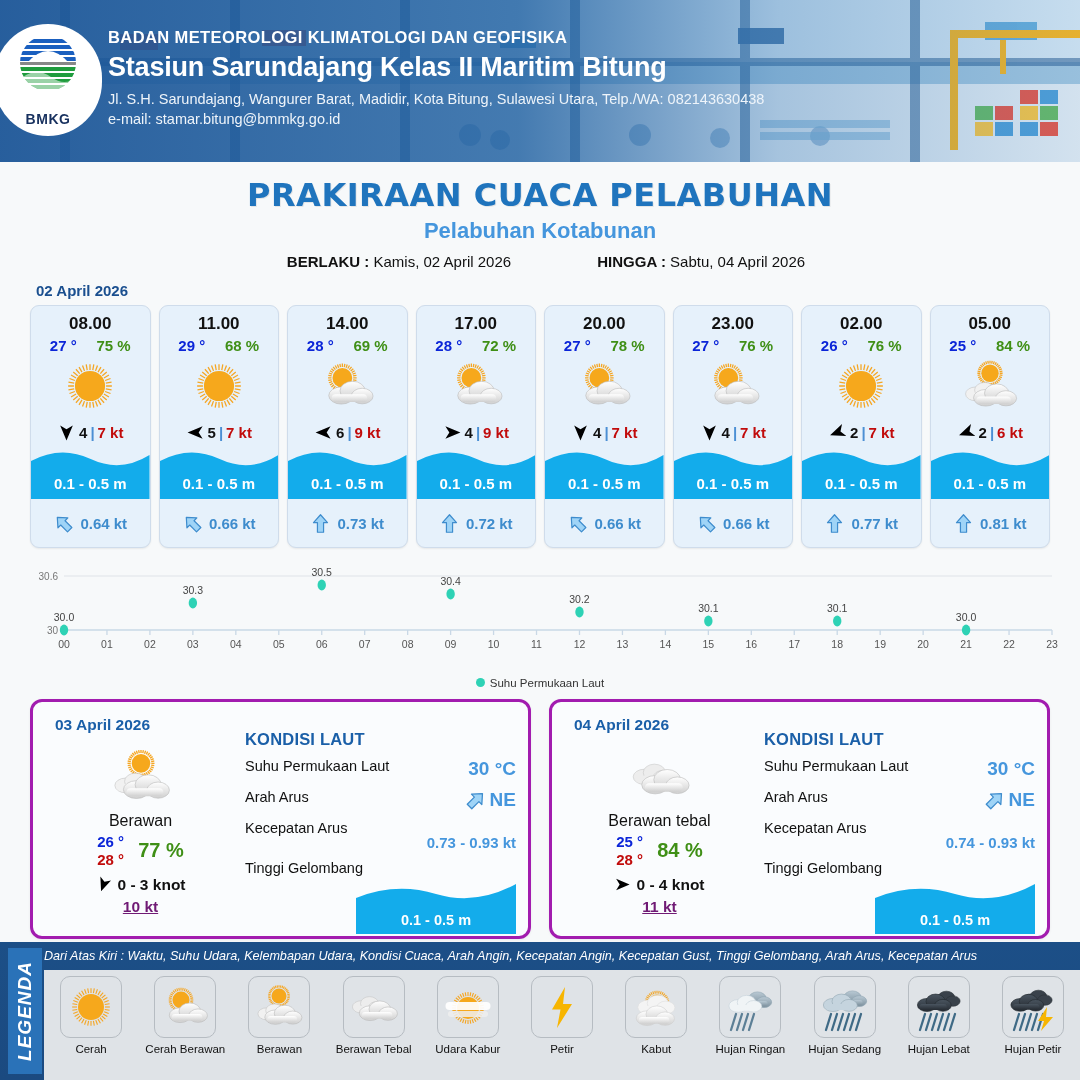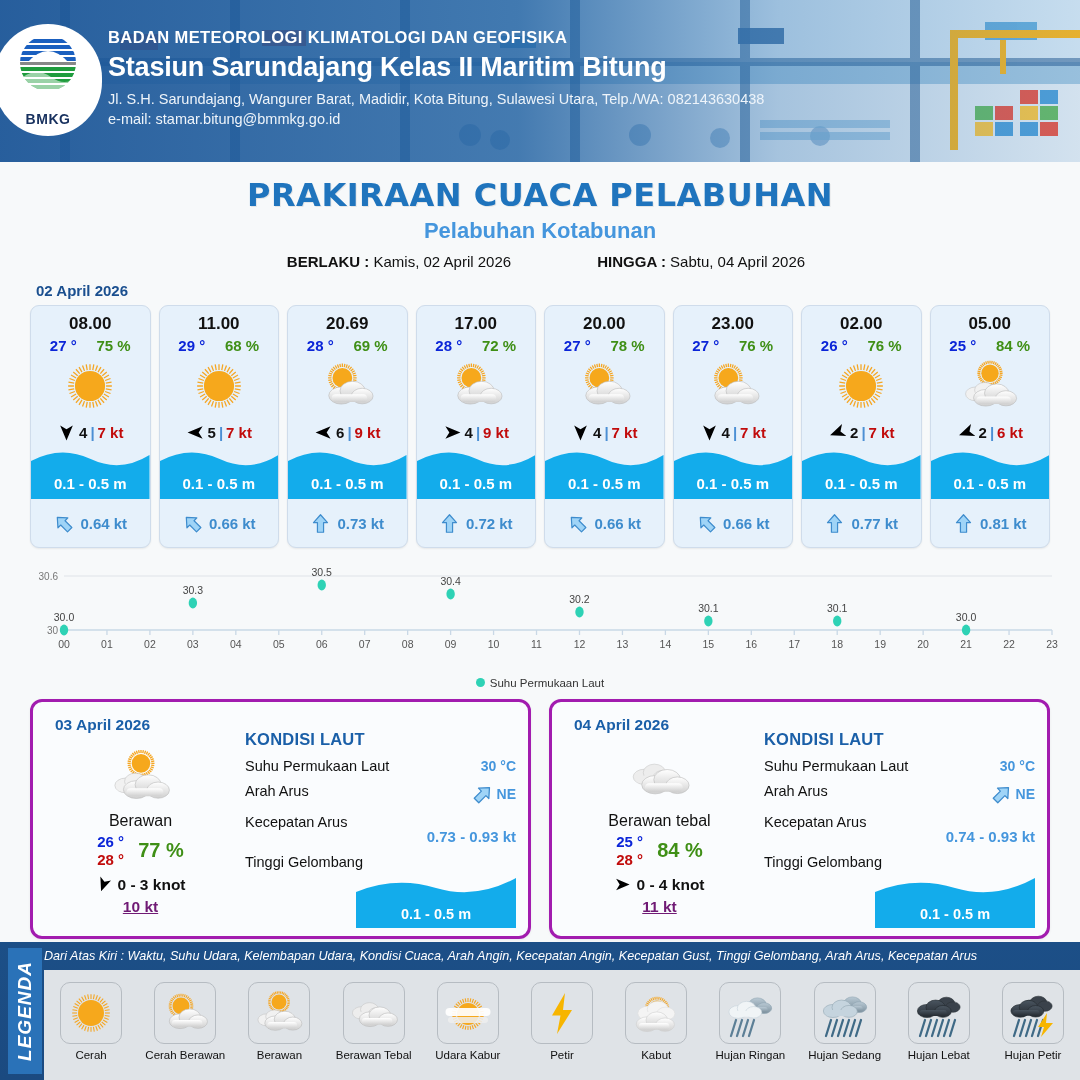--- a/index.html
+++ b/index.html
@@ -111,21 +111,21 @@
   .d-hum { font-size: 20px; font-weight: bold; color: #3f8f16; }
   .d-wind { display: flex; align-items: center; justify-content: center; gap: 5px; margin-top: 8px; }
   .d-wind .arw { width: 17px; height: 17px; }
   .d-wtxt { font-size: 15.5px; font-weight: bold; color: #111; }
   .d-gust { font-size: 15.5px; font-weight: bold; color: #701a75; margin-top: 4px; text-decoration: underline; }
 
   .d-right { position: absolute; left: 212px; right: 12px; top: 28px; }
   .d-rt-title { font-size: 16.5px; font-weight: bold; color: #1a5fa8; letter-spacing: .2px; }
   .d-row { display: flex; justify-content: space-between; align-items: flex-start; margin-top: 9px; }
   .d-rl { font-size: 14.5px; color: #111; }
-  .d-rv { font-size: 14px; font-weight: bold; color: #4596dd; }
+  .d-rv { font-size: 19px; font-weight: bold; color: #4596dd; }
   .d-curdir { display: flex; align-items: center; gap: 3px; }
   .d-curdir .arw { width: 22px; height: 22px; }
   .d-spd { text-align: right; font-size: 15px; font-weight: bold; color: #4596dd; margin-top: -2px; }
   .d-wave { position: absolute; right: 0; bottom: -58px; width: 160px; height: 58px; }
   .d-wave-txt {
     position: absolute; left: 0; right: 0; bottom: 6px; text-align: center;
     font-size: 14.5px; font-weight: bold; color: #fff;
   }
 
   
@@ -140,21 +140,21 @@
   .leg-side span {
     writing-mode: vertical-rl; transform: rotate(180deg);
     font-size: 19px; font-weight: bold; font-style: italic; color: #fff; letter-spacing: 1px;
   }
   .leg-note {
     position: absolute; left: 44px; top: 7px; right: 6px;
     font-size: 12.6px; font-style: italic; color: #fff;
   }
   .leg-items {
     position: absolute; left: 44px; top: 28px; right: 0; height: 110px;
-    background: #dfe3e7; display: flex; align-items: flex-start; padding-top: 12px;
+    background: #dfe3e7; display: flex; align-items: flex-start; padding-top: 6px;
   }
   .leg-item { flex: 1; text-align: center; }
   .leg-box {
     width: 62px; height: 62px; margin: 0 auto;
     border: 1px solid #b6bcc2; border-radius: 10px;
     background: #dfe3e7; display: flex; align-items: center; justify-content: center;
   }
   .leg-lbl { font-size: 11.5px; color: #111; margin-top: 5px; }
 </style>
 </head>
@@ -422,21 +422,21 @@
       <div class="c-wave-txt">0.1 - 0.5 m</div>
     </div>
     <div class="c-cur">
       <span class="arw"><svg width="21" height="21" viewBox="0 0 24 24" style="transform:rotate(315deg)">
     <path d="M12 2 L20 11 L15.5 11 L15.5 22 L8.5 22 L8.5 11 L4 11 Z" fill="#9fd4f7" stroke="#3e8ccd" stroke-width="1.4" stroke-linejoin="round"></path>
           </svg></span>
       <span class="c-curtxt">0.66 kt</span>
     </div>
     </div>
     <div class="card">
-    <div class="c-time">20.69</div>
+    <div class="c-time">14.00</div>
     <div class="c-th">
       <span class="c-temp">28 °</span>
       <span class="c-hum">69 %</span>
     </div>
     <div class="c-icon">
         <svg width="58" height="58" viewBox="0 0 58 58">
           <defs>
     <linearGradient id="cgcerah-berawan58" x1="0" y1="0" x2="0" y2="1">
       <stop offset="0" stop-color="#ffffff"></stop>
               <stop offset="1" stop-color="#cfcfcf"></stop>

